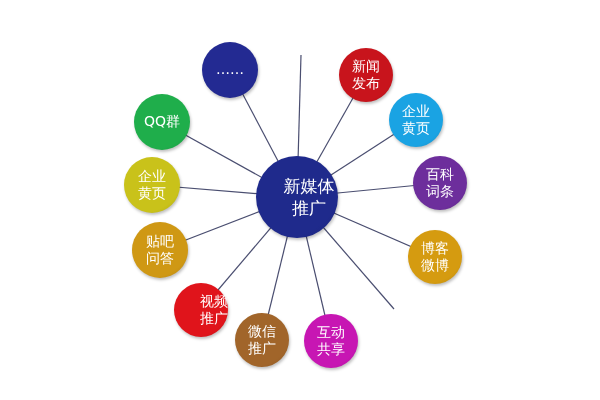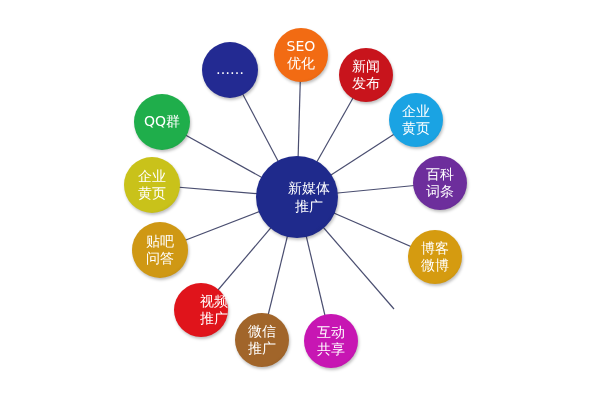--- a/index.html
+++ b/index.html
@@ -13,21 +13,21 @@
       position: absolute;
       border-radius: 50%;
       display: flex; flex-direction: column;
       align-items: center; justify-content: center;
       color: #ffffff;
       box-shadow: 1px 2px 3px rgba(0,0,0,0.25);
       text-align: center;
       line-height: 1.25;
     }
     .node span { display: block; font-size: 14px; }
-    .hub span { font-size: 14px; line-height: 1.3; margin-left: 24px; }
+    .hub span { font-size: 17px; line-height: 1.3; margin-left: 24px; }
     .edges line { stroke: #4a4e70; stroke-width: 1.2; }
   </style>
 </head>
 <body>
 
 <div id="diagram">
   <svg class="edges" id="edges" width="600" height="400">
       <line x1="297" y1="197" x2="230" y2="70" stroke="#4a4e70"></line>
       <line x1="297" y1="197" x2="301" y2="55" stroke="#4a4e70"></line>
       <line x1="297" y1="197" x2="366" y2="75" stroke="#4a4e70"></line>
@@ -44,24 +44,20 @@
     </svg>
 
   <div class="node hub" id="hub" style="left: 256px; top: 156px; width: 82px; height: 82px; background: radial-gradient(circle at 40% 35%, rgb(31, 42, 140) 0%, rgb(31, 42, 140) 70%, rgba(0, 0, 0, 0.15) 100%), rgb(31, 42, 140);">
     <span>新媒体</span>
     <span>推广</span>
   </div>
 
   <div class="node" style="left: 202px; top: 42px; width: 56px; height: 56px; background: radial-gradient(circle at 40% 35%, rgb(35, 42, 146) 0%, rgb(35, 42, 146) 70%, rgba(0, 0, 0, 0.15) 100%), rgb(35, 42, 146);">
     <span>……</span>
 
-  </div>
-  <div class="node" style="left: 274px; top: 28px; width: 54px; height: 54px; background: radial-gradient(circle at 40% 35%, rgb(242, 107, 19) 0%, rgb(242, 107, 19) 70%, rgba(0, 0, 0, 0.15) 100%), rgb(242, 107, 19);">
-    <span>SEO</span>
-    <span>优化</span>
   </div>
   <div class="node" style="left: 339px; top: 48px; width: 54px; height: 54px; background: radial-gradient(circle at 40% 35%, rgb(200, 20, 28) 0%, rgb(200, 20, 28) 70%, rgba(0, 0, 0, 0.15) 100%), rgb(200, 20, 28);">
     <span>新闻</span>
     <span>发布</span>
   </div>
   <div class="node" style="left: 389px; top: 93px; width: 54px; height: 54px; background: radial-gradient(circle at 40% 35%, rgb(26, 163, 227) 0%, rgb(26, 163, 227) 70%, rgba(0, 0, 0, 0.15) 100%), rgb(26, 163, 227);">
     <span>企业</span>
     <span>黄页</span>
   </div>
   <div class="node" style="left: 413px; top: 156px; width: 54px; height: 54px; background: radial-gradient(circle at 40% 35%, rgb(109, 46, 156) 0%, rgb(109, 46, 156) 70%, rgba(0, 0, 0, 0.15) 100%), rgb(109, 46, 156);">

